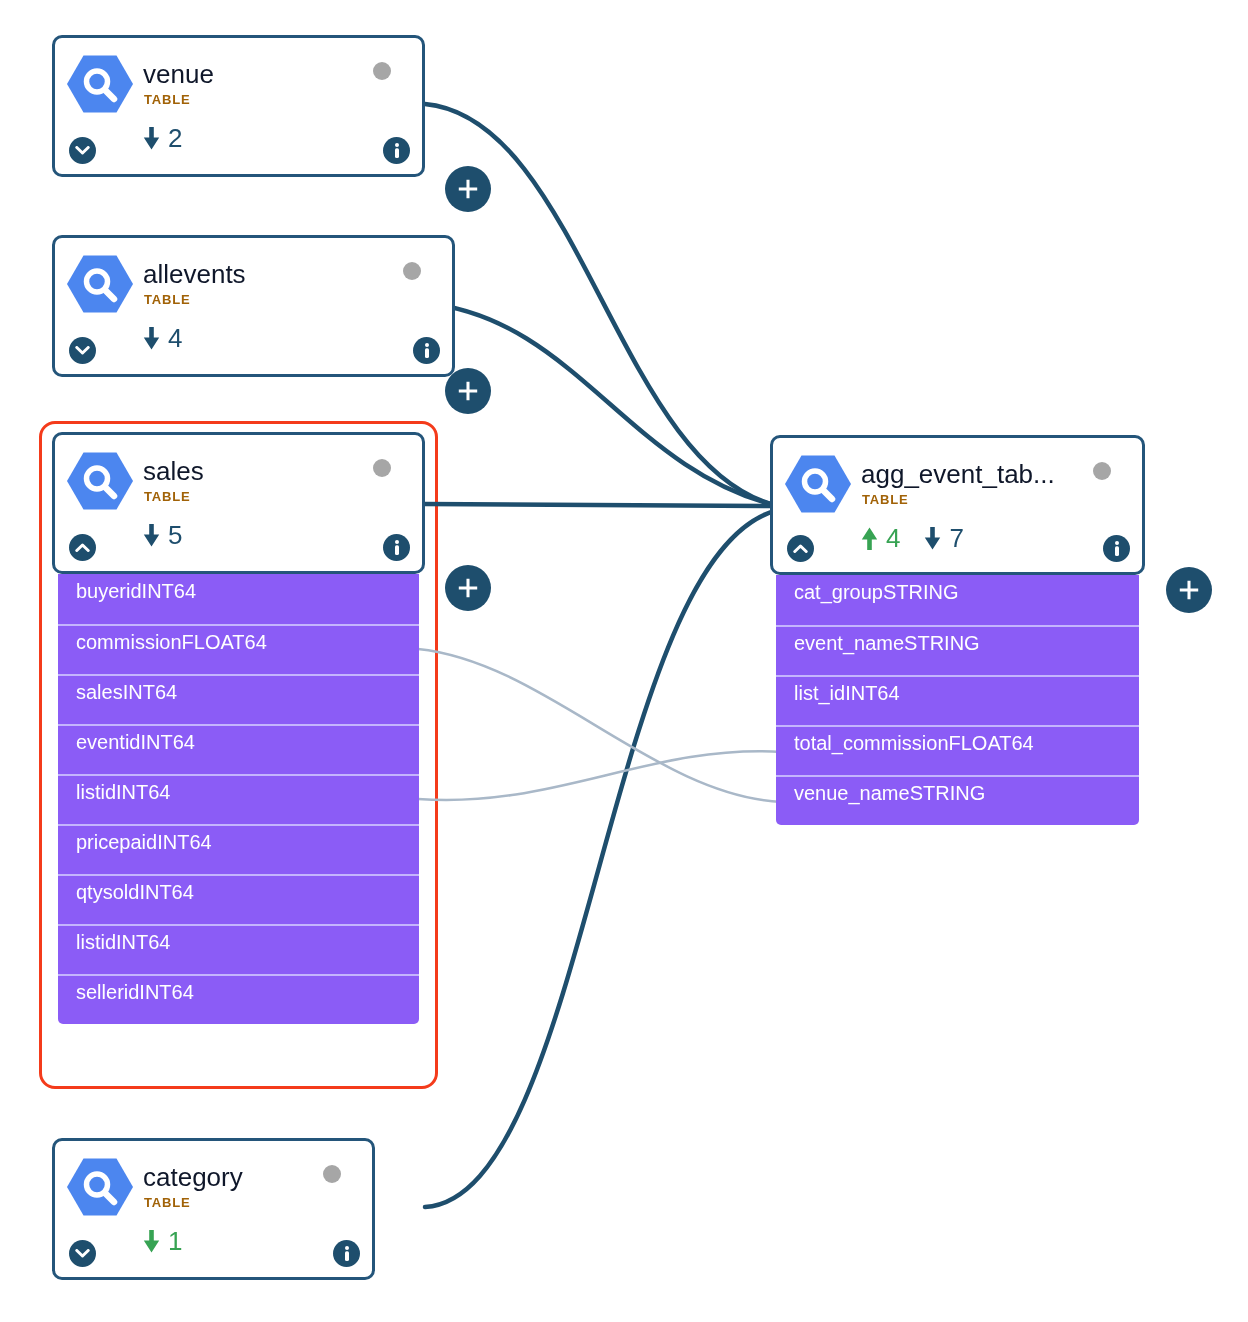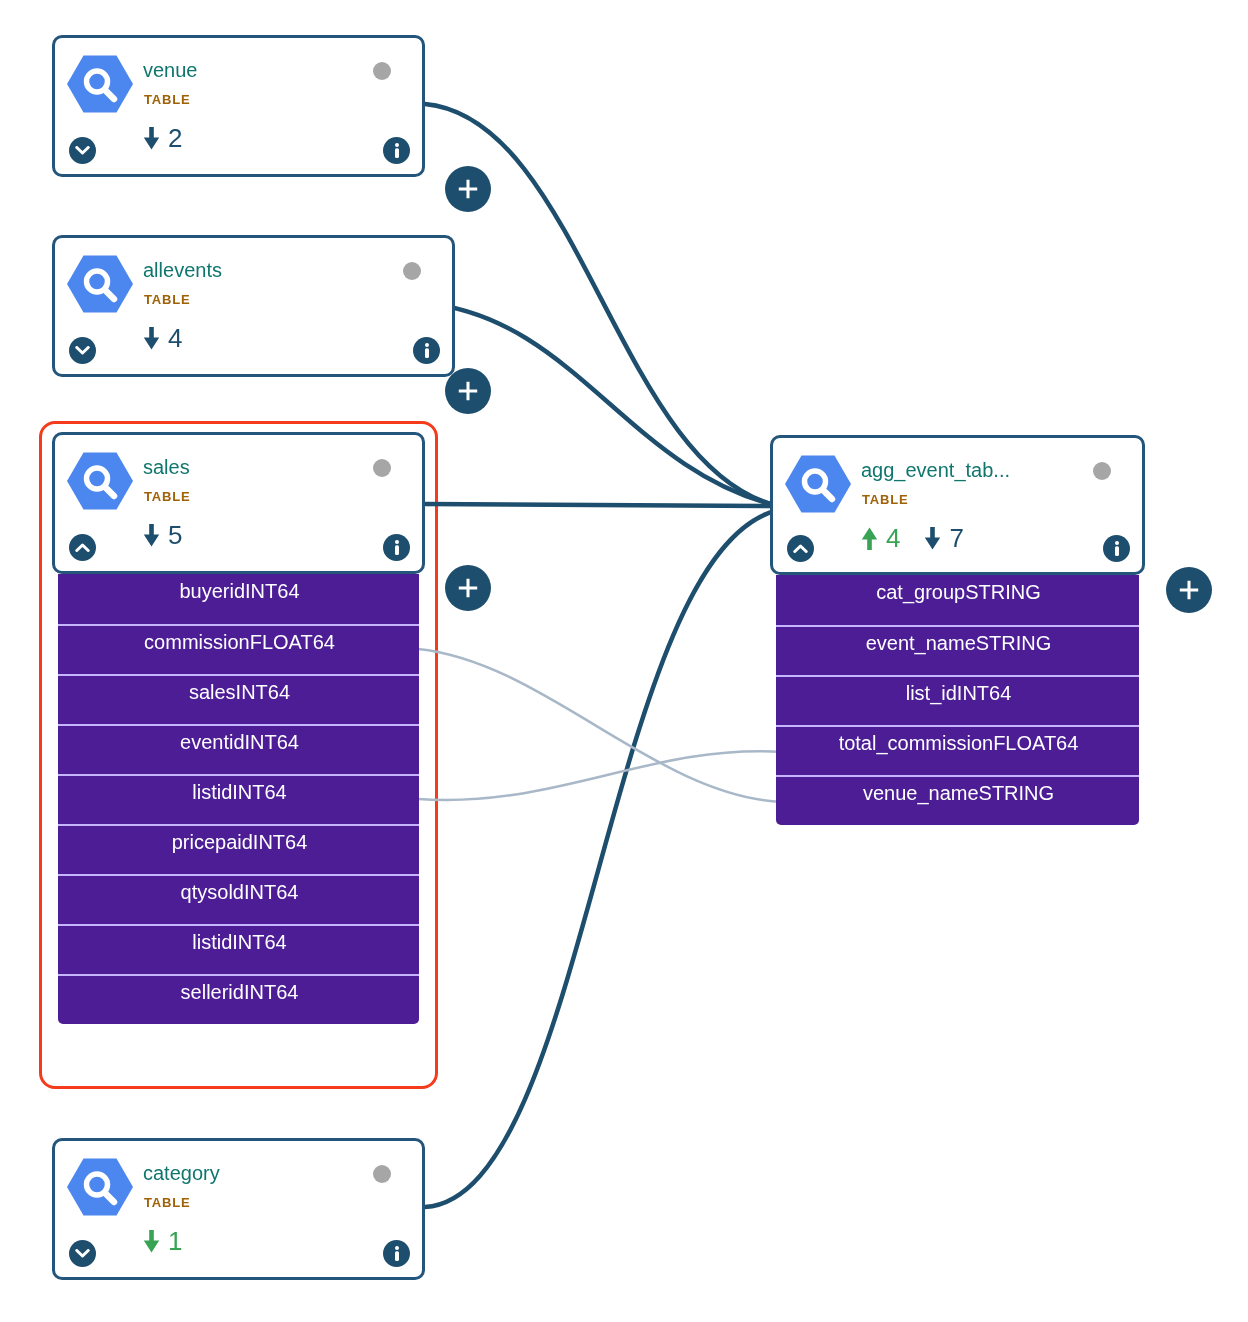--- a/index.html
+++ b/index.html
@@ -12,41 +12,41 @@
   .edges{position:absolute;left:0;top:0;z-index:2;}
   .node{position:absolute;z-index:3;}
   .plus-btn{position:absolute;z-index:4;}
 
   
   .node-header{position:relative;background:#ffffff;border:3px solid #24557A;
        border-radius:10px;box-sizing:border-box;width:100%;z-index:2;}
   .h142{height:142px;} .h140{height:140px;}
 
   .bq-icon{position:absolute;left:12px;top:17px;width:66px;height:58px;}
-  .node-title{position:absolute;left:88px;top:21px;font-size:20px;color:#0f766e;
+  .node-title{position:absolute;left:88px;top:21px;font-size:26px;color:#0f172a;
        white-space:nowrap;max-width:240px;overflow:hidden;}
   .node-type{position:absolute;left:89px;top:54px;font-size:13px;font-weight:700;
        letter-spacing:.8px;color:#a16207;}
   .node-counts{position:absolute;left:88px;top:85px;display:flex;align-items:center;
        gap:8px;font-size:26px;}
   .node-counts .gap{width:8px;}
   .navy{color:#1E4E6D;} .green{color:#37A353;}
   .arr{display:flex;align-items:center;}
   .gray-dot{position:absolute;right:31px;top:24px;width:18px;height:18px;
        border-radius:50%;background:#A6A6A6;}
   .circle-btn{position:absolute;width:27px;height:27px;border-radius:50%;
        background:#1E4E6D;border:none;padding:0;display:flex;align-items:center;
        justify-content:center;cursor:pointer;}
   .btn-chevron{left:14px;bottom:10px;}
   .btn-info{right:12px;bottom:10px;}
 
   
   .cols{position:relative;margin:0 6px;z-index:1;border-radius:0 0 5px 5px;overflow:hidden;}
-  .col-row{height:50px;background:#4c1d95;display:flex;align-items:center;
-       justify-content:center;padding:0 16px 16px 18px;box-sizing:border-box;
+  .col-row{height:50px;background:#8b5cf6;display:flex;align-items:center;
+       justify-content:flex-start;padding:0 16px 16px 18px;box-sizing:border-box;
        font-size:20px;color:#ffffff;cursor:pointer;}
   .col-row + .col-row{border-top:2px solid #c4b5fd;}
   .col-name{white-space:nowrap;}
   .col-type{white-space:nowrap;}
 
   
   .plus-btn{width:46px;height:46px;border-radius:50%;background:#1E4E6D;border:none;
        padding:0;display:flex;align-items:center;justify-content:center;cursor:pointer;}
 </style>
 </head>
@@ -196,21 +196,21 @@
         <span class="col-name">listid</span>
         <span class="col-type">INT64</span>
       </div>
     <div class="col-row">
         <span class="col-name">sellerid</span>
         <span class="col-type">INT64</span>
       </div>
   </div>
 </div>
 
-<div class="node" style="left:52px;top:1138px;width:373px;">
+<div class="node" style="left:52px;top:1138px;width:323px;">
   <div class="node-header h142">
     <span class="bq-icon">
       <svg width="66" height="58" viewBox="0 0 66 58">
           <polygon points="0,29 16.5,0.4 49.5,0.4 66,29 49.5,57.6 16.5,57.6" fill="#4C86EF"></polygon>
           <circle cx="30" cy="26.5" r="10.5" fill="none" stroke="#fff" stroke-width="5.5"></circle>
           <line x1="38.5" y1="35.5" x2="47" y2="44" stroke="#fff" stroke-width="6.5" stroke-linecap="round"></line>
         </svg>
     </span>
     <div class="node-title">category</div>
     <div class="node-type">TABLE</div>

